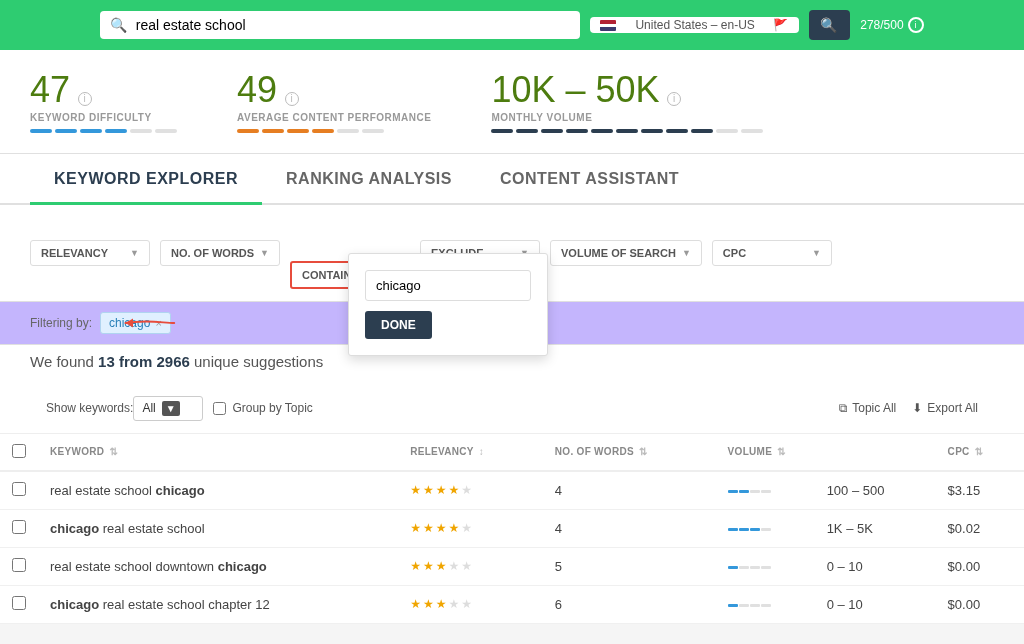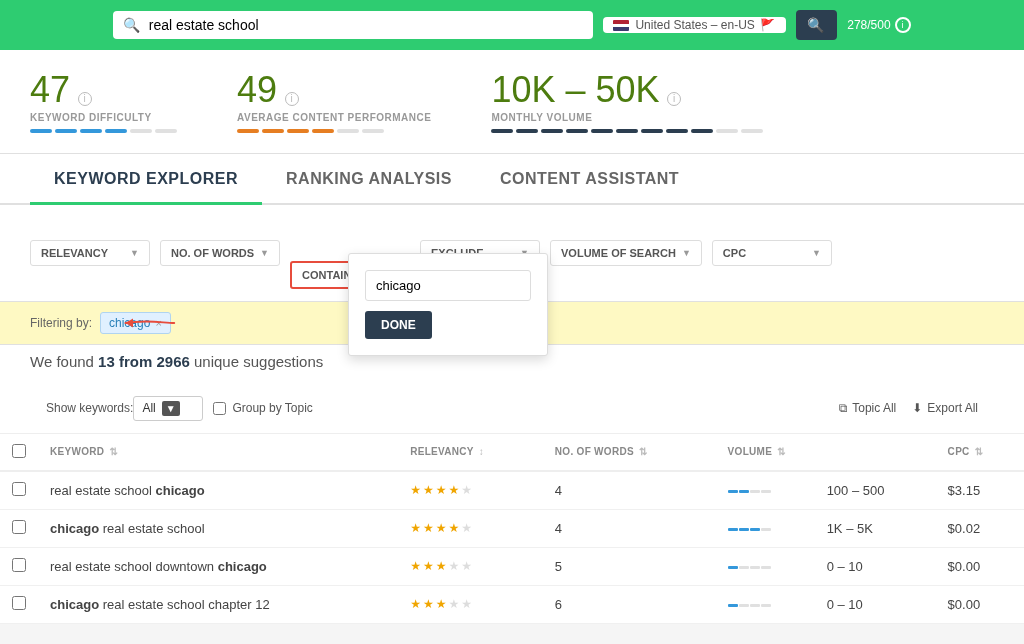--- a/index.html
+++ b/index.html
@@ -33,21 +33,21 @@
       color: #aaa;
       font-size: 14px;
     }
     .locale-box {
       background: #fff;
       border-radius: 4px;
       padding: 1px 10px;
       font-size: 12px;
       display: flex;
       align-items: center;
-      gap: 6px;
+      gap: 19px;
       color: #555;
     }
     .locale-flag {
       width: 16px;
       height: 11px;
       background: linear-gradient(#b22234 33%, #fff 33%, #fff 66%, #3c3b6e 66%);
       display: inline-block;
       border-radius: 1px;
     }
     .search-btn {
@@ -208,21 +208,21 @@
       border: none;
       border-radius: 3px;
       padding: 7px 16px;
       font-size: 12px;
       font-weight: 700;
       cursor: pointer;
     }
 
     
     .filter-info-row {
-      background: #fef9c3;
+      background: #c4b5fd;
       padding: 10px 30px;
       display: flex;
       align-items: center;
       gap: 8px;
       border-bottom: 1px solid #e0e0e0;
       position: relative;
     }
     .filter-by-label {
       font-size: 12px;
       color: #666;

